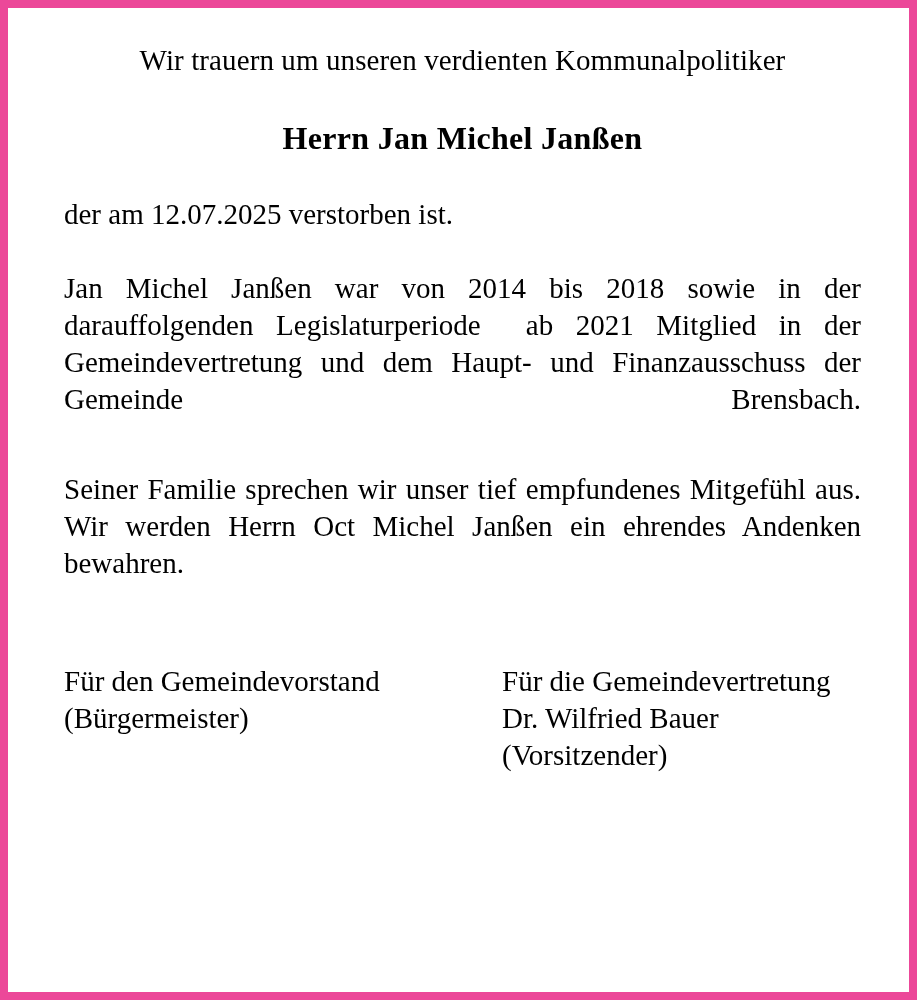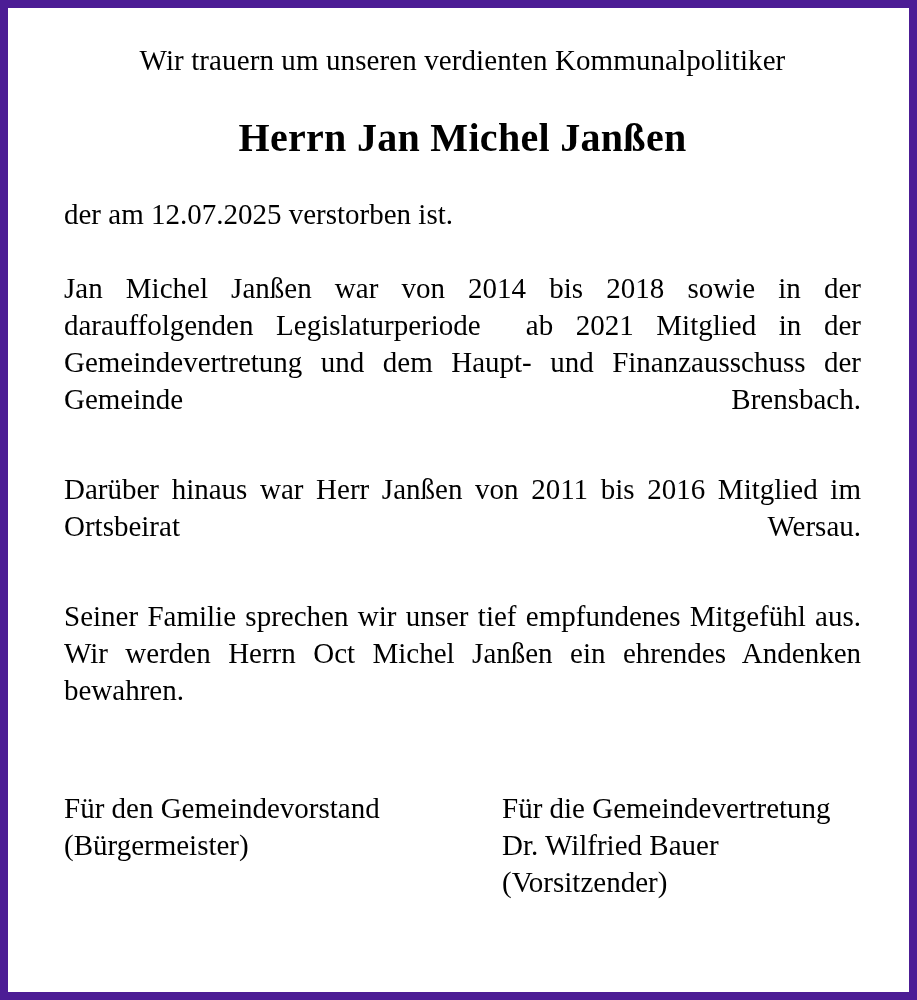--- a/index.html
+++ b/index.html
@@ -13,21 +13,21 @@
     color: #000000;
     -webkit-font-smoothing: antialiased;
   }
 
   .notice {
     position: relative;
     width: 917px;
     height: 1000px;
     box-sizing: border-box;
     background: #ffffff;
-    border: 8px solid #4c1d95;
+    border: 8px solid #ec4899;
     overflow: hidden;
   }
 
   .notice-inner {
     box-sizing: border-box;
     width: 100%;
     height: 100%;
     padding: 34px 48px 0 56px;
   }
 
@@ -35,21 +35,21 @@
   .intro-line {
     text-align: center;
     font-size: 29px;
     line-height: 36px;
     letter-spacing: 0.1px;
     margin: 0;
   }
 
   .deceased-name {
     text-align: center;
-    font-size: 40px;
+    font-size: 32px;
     line-height: 56px;
     font-weight: 700;
     letter-spacing: 0.3px;
     margin: 32px 0 0 0;
     white-space: nowrap;
   }
 
   .death-line {
     text-align: left;
     font-size: 29px;
@@ -108,21 +108,20 @@
   <div class="notice-inner">
 
     <p class="intro-line">Wir trauern um unseren verdienten Kommunalpolitiker</p>
 
     <h1 class="deceased-name">Herrn Jan Michel Janßen</h1>
 
     <p class="death-line">der am 12.07.2025 verstorben ist.</p>
 
     <div class="body-block">
       <p class="body-paragraph">Jan Michel Janßen war von 2014 bis 2018 sowie in der darauffolgenden Legislaturperiode  ab 2021 Mitglied in der Gemeindevertretung und dem Haupt- und Finanzausschuss der Gemeinde Brensbach.</p>
-      <p class="body-paragraph">Darüber hinaus war Herr Janßen von 2011 bis 2016 Mitglied im Ortsbeirat Wersau.</p>
       <p class="body-paragraph">Seiner Familie sprechen wir unser tief empfundenes Mitgefühl aus. Wir werden Herrn Oct Michel Janßen ein ehrendes Andenken bewahren.</p>
     </div>
 
     <div class="signature-block">
 
       <div class="signature-column col-left">
         <div class="signature-line">Für den Gemeindevorstand</div>
         <div class="signature-line">(Bürgermeister)</div>
       </div>
 

